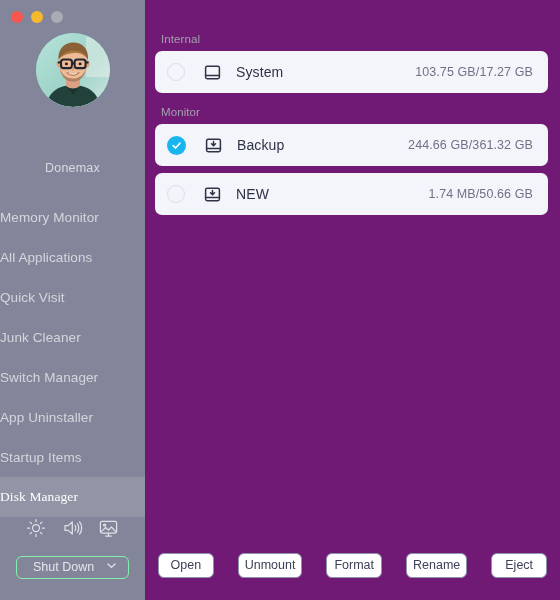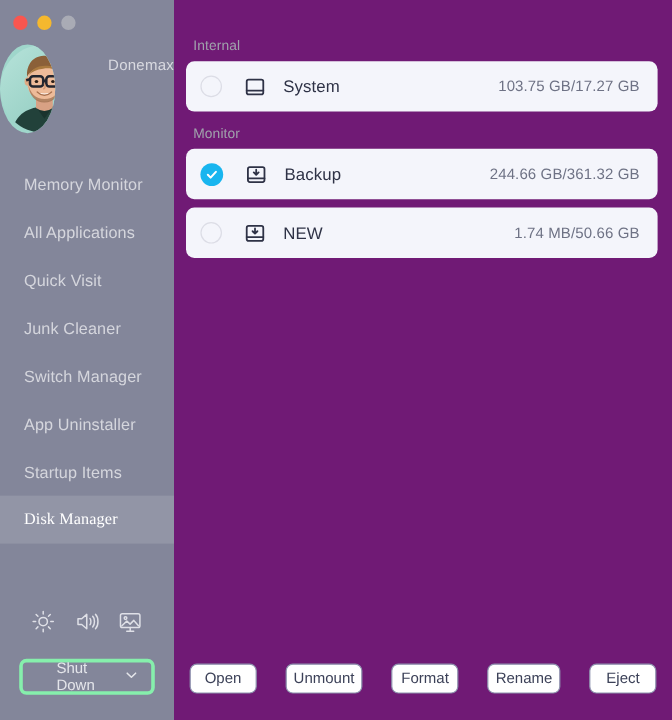--- a/index.html
+++ b/index.html
@@ -46,21 +46,22 @@
     border-radius: 50%;
     display: block;
   }
   .tl-close { background: #f9564f; }
   .tl-min   { background: #f5b82e; }
   .tl-zoom  { background: #a9abb5; }
 
   .profile {
     margin-top: 10px;
     display: flex;
-    flex-direction: row;
+    flex-direction: column;
+    align-items: center;
     gap: 44px;
   }
   .avatar {
     width: 74px;
     height: 74px;
     border-radius: 50%;
     overflow: hidden;
     position: relative;
     background: #9fd6cb;
   }
@@ -74,21 +75,20 @@
 
   .nav {
     margin-top: 22px;
     display: flex;
     flex-direction: column;
   }
   .nav-item {
     height: 40px;
     display: flex;
     align-items: center;
-    padding-left: 20px;
     font-size: 13.5px;
     color: #d5d6dd;
     cursor: default;
     letter-spacing: 0.1px;
     text-align: center;
   }
   .nav-item.active {
     background: #9295a6;
     color: #ffffff;
     font-family: Liberation Serif, serif;
@@ -108,26 +108,26 @@
     width: 22px;
     height: 22px;
     display: flex;
     align-items: center;
     justify-content: center;
     cursor: default;
   }
   .power-btn {
     margin: 0 16px 21px 16px;
     height: 30px;
-    border: 3px solid #86efac;
+    border: 1px solid #86efac;
     border-radius: 6px;
     display: flex;
     align-items: center;
     justify-content: space-between;
-    padding: 0 10px 0 28px;
+    padding: 0 10px 0 16px;
     color: #e4e5ea;
     font-size: 12.5px;
     cursor: default;
     box-sizing: border-box;
   }
 
   
   .main {
     flex: 1 1 auto;
     position: relative;

